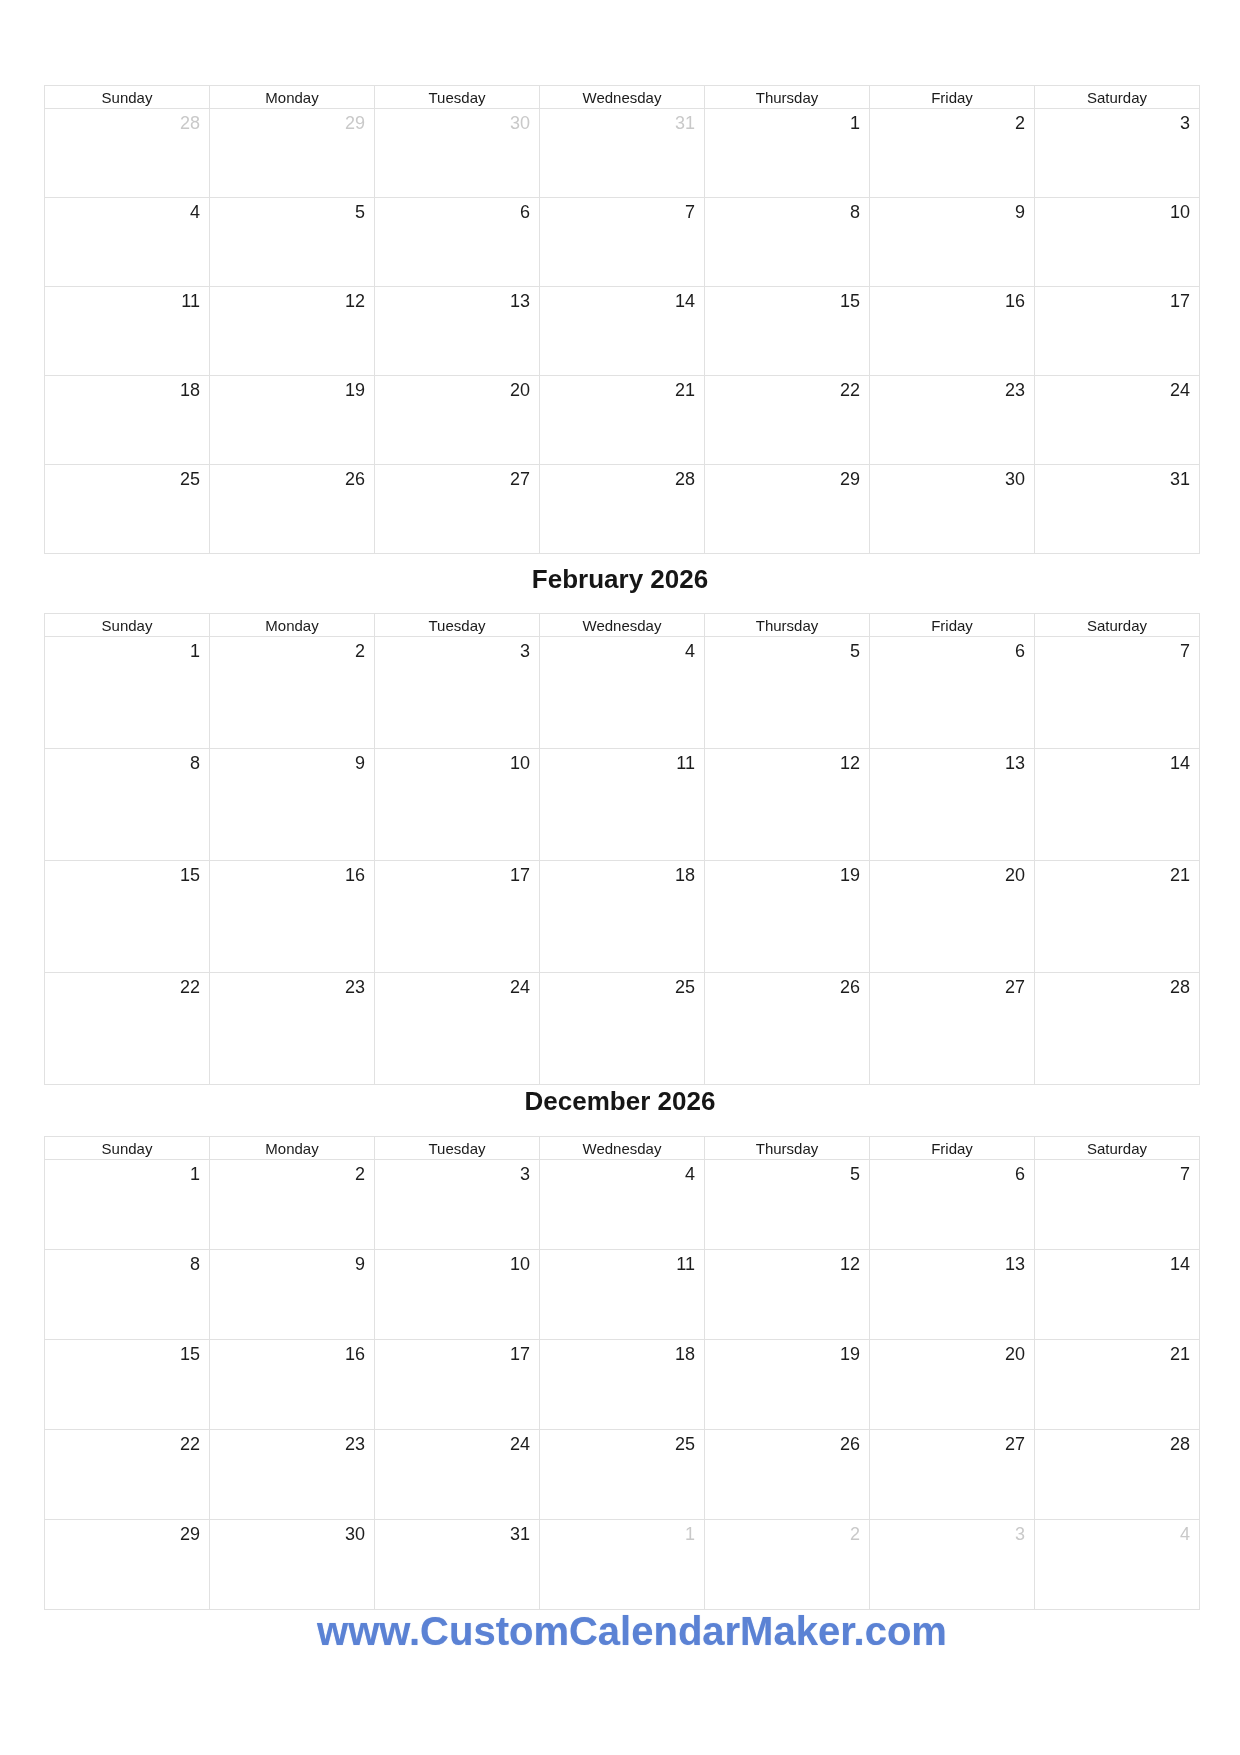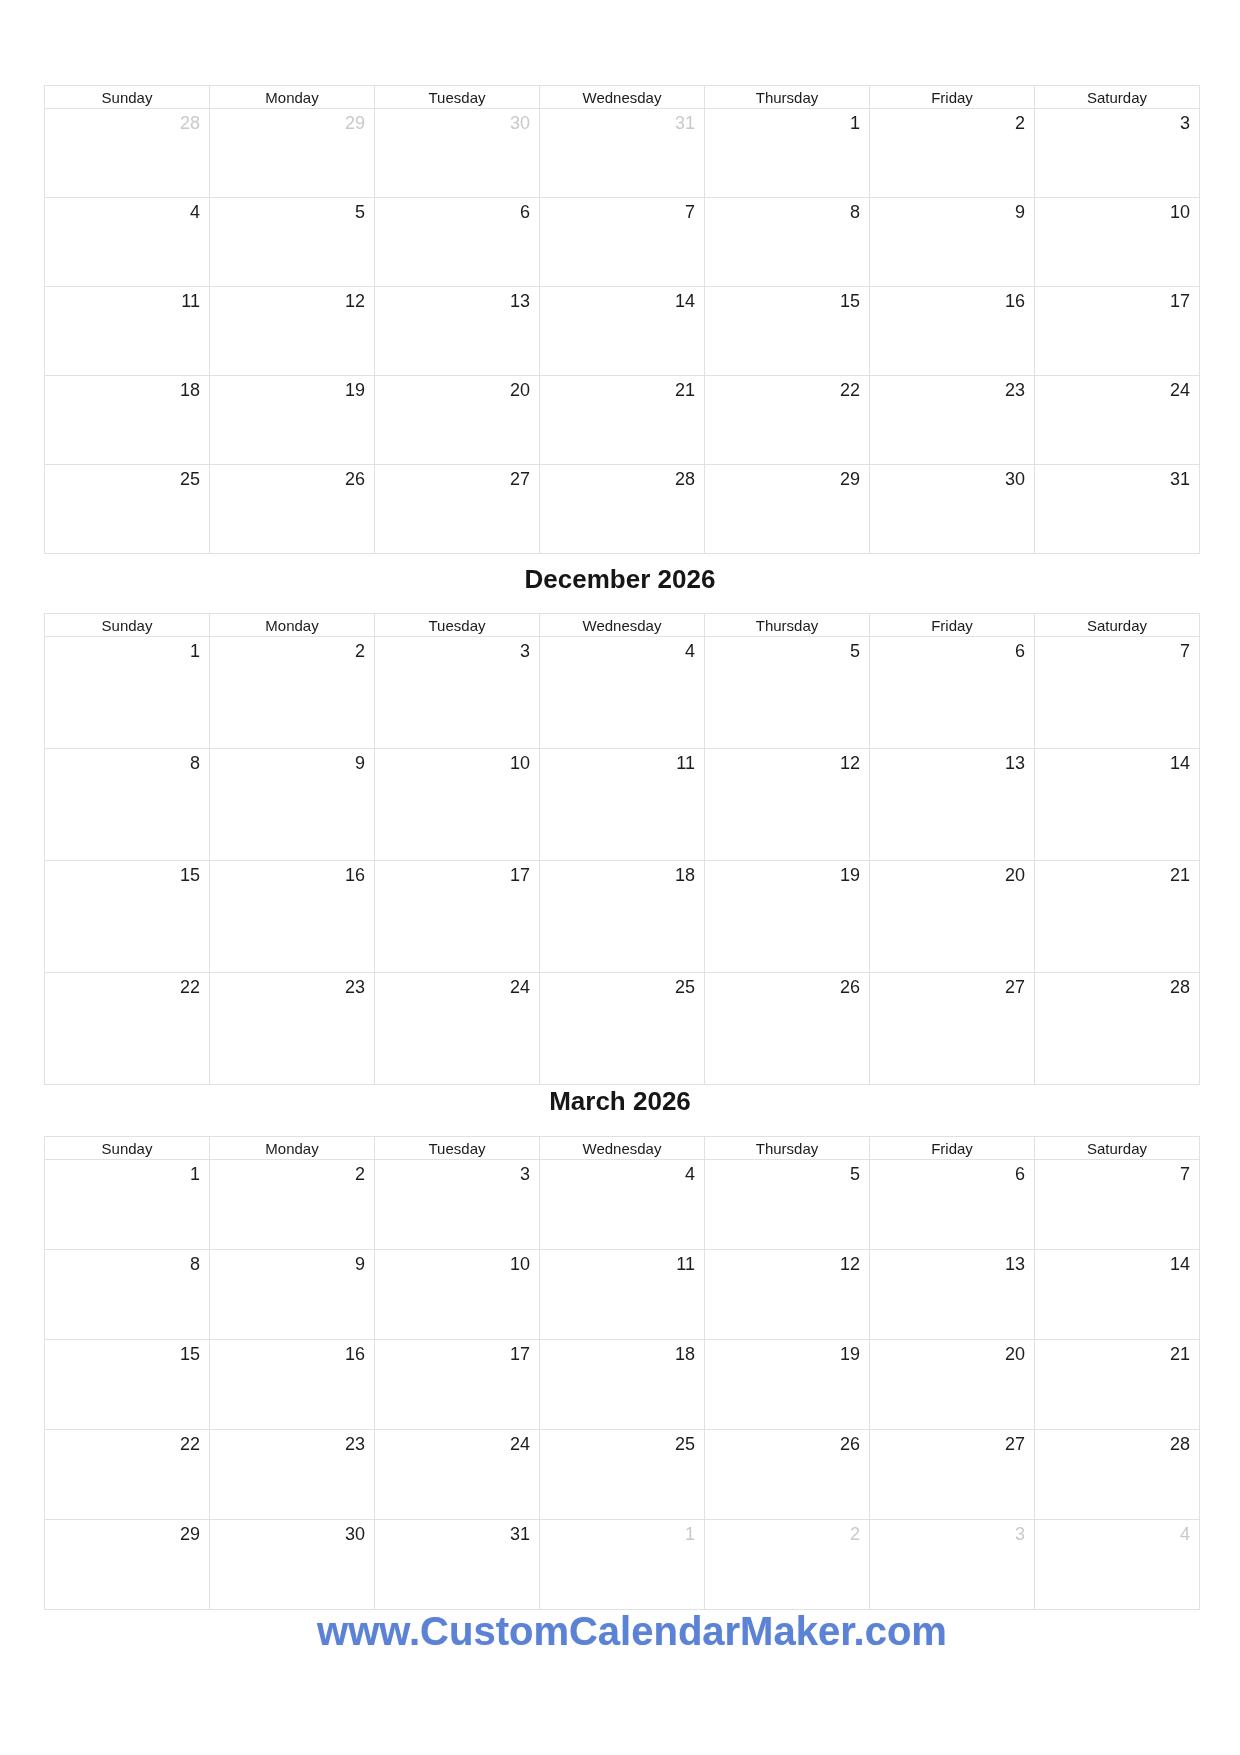--- a/index.html
+++ b/index.html
@@ -128,21 +128,21 @@
           <td style="border-color: rgb(225, 225, 225); color: rgb(29, 29, 29);">26</td>
           <td style="border-color: rgb(225, 225, 225); color: rgb(29, 29, 29);">27</td>
           <td style="border-color: rgb(225, 225, 225); color: rgb(29, 29, 29);">28</td>
           <td style="border-color: rgb(225, 225, 225); color: rgb(29, 29, 29);">29</td>
           <td style="border-color: rgb(225, 225, 225); color: rgb(29, 29, 29);">30</td>
           <td style="border-color: rgb(225, 225, 225); color: rgb(29, 29, 29);">31</td>
         </tr>
       </tbody>
     </table>
 
-  <h2 class="month-title" id="title-feb" style="color: rgb(22, 22, 22);">December 2026</h2>
+  <h2 class="month-title" id="title-feb" style="color: rgb(22, 22, 22);">February 2026</h2>
   <table class="cal rows4" id="cal-feb">
       <thead>
         <tr>
           <th style="border-color: rgb(225, 225, 225);">Sunday</th>
           <th style="border-color: rgb(225, 225, 225);">Monday</th>
           <th style="border-color: rgb(225, 225, 225);">Tuesday</th>
           <th style="border-color: rgb(225, 225, 225);">Wednesday</th>
           <th style="border-color: rgb(225, 225, 225);">Thursday</th>
           <th style="border-color: rgb(225, 225, 225);">Friday</th>
           <th style="border-color: rgb(225, 225, 225);">Saturday</th>
@@ -181,21 +181,21 @@
           <td style="border-color: rgb(225, 225, 225); color: rgb(29, 29, 29);">23</td>
           <td style="border-color: rgb(225, 225, 225); color: rgb(29, 29, 29);">24</td>
           <td style="border-color: rgb(225, 225, 225); color: rgb(29, 29, 29);">25</td>
           <td style="border-color: rgb(225, 225, 225); color: rgb(29, 29, 29);">26</td>
           <td style="border-color: rgb(225, 225, 225); color: rgb(29, 29, 29);">27</td>
           <td style="border-color: rgb(225, 225, 225); color: rgb(29, 29, 29);">28</td>
         </tr>
       </tbody>
     </table>
 
-  <h2 class="month-title" id="title-mar" style="color: rgb(22, 22, 22);">March 2026</h2>
+  <h2 class="month-title" id="title-mar" style="color: rgb(22, 22, 22);">December 2026</h2>
   <table class="cal rows5" id="cal-mar">
       <thead>
         <tr>
           <th style="border-color: rgb(225, 225, 225);">Sunday</th>
           <th style="border-color: rgb(225, 225, 225);">Monday</th>
           <th style="border-color: rgb(225, 225, 225);">Tuesday</th>
           <th style="border-color: rgb(225, 225, 225);">Wednesday</th>
           <th style="border-color: rgb(225, 225, 225);">Thursday</th>
           <th style="border-color: rgb(225, 225, 225);">Friday</th>
           <th style="border-color: rgb(225, 225, 225);">Saturday</th>

